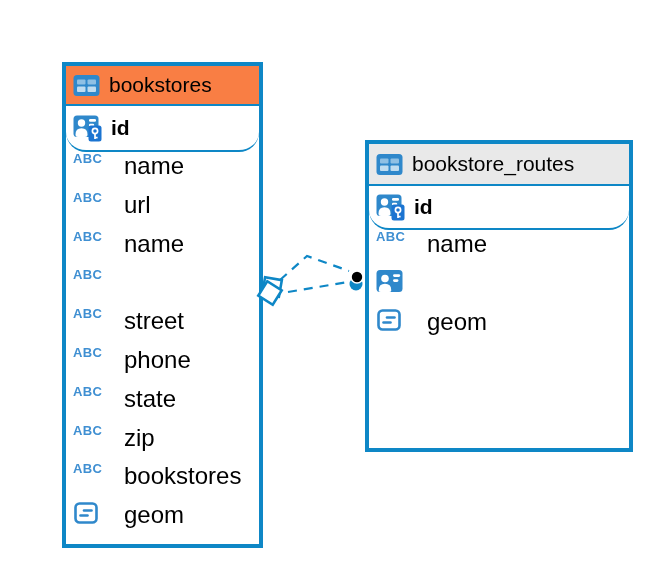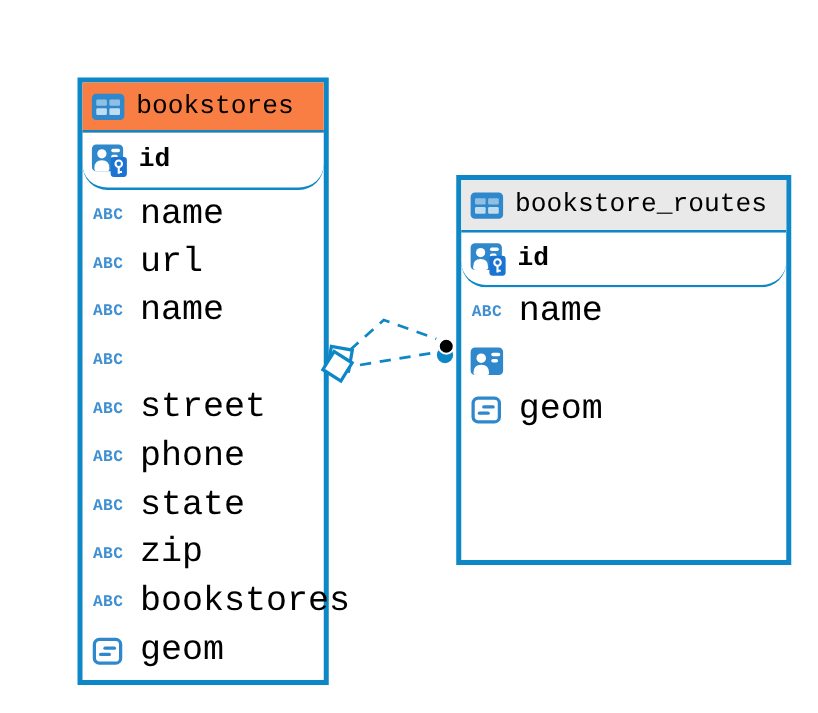--- a/index.html
+++ b/index.html
@@ -9,21 +9,21 @@
     --orange:#f97e44;
     --gray:#e9e9e9;
     --text:#000000;
   }
   *{box-sizing:border-box;margin:0;padding:0;}
   html,body{background:#ffffff;}
   .stage{
     position:relative;
     width:654px;height:570px;
     background:#ffffff;
-    font-family:Liberation Mono, monospace;
+    font-family:Liberation Sans, sans-serif;
     color:var(--text);
     overflow:hidden;
   }
   .table-card{
     position:absolute;
     background:#ffffff;
     border:4px solid var(--blue);
     display:flex;
     flex-direction:column;
   }
@@ -46,27 +46,27 @@
     padding-left:7px;
     border-bottom:2px solid var(--blue);
     flex:0 0 auto;
     border-radius:20px;
   }
   .t0 .pk-row{height:46px;}
   .t1 .pk-row{height:44px;}
   .pk-name{font-size:21px;font-weight:bold;}
   .col-list{flex:1 1 auto;display:flex;flex-direction:column;}
   .col-row{
-    display:flex;align-items:center;gap:12px;
+    display:flex;align-items:flex-start;gap:24px;
     padding-left:7px;
     flex:0 0 auto;
   }
   .t0 .col-row{height:38.8px;}
   .t1 .col-row{height:39px;}
-  .col-name{font-size:28px;white-space:nowrap;}
+  .col-name{font-size:24px;white-space:nowrap;}
   .abc{
     font-size:13px;
     font-weight:800;
     letter-spacing:0.3px;
     color:var(--abc-blue);
     width:27px;
     flex:0 0 27px;
     text-align:center;
     line-height:1;
   }

